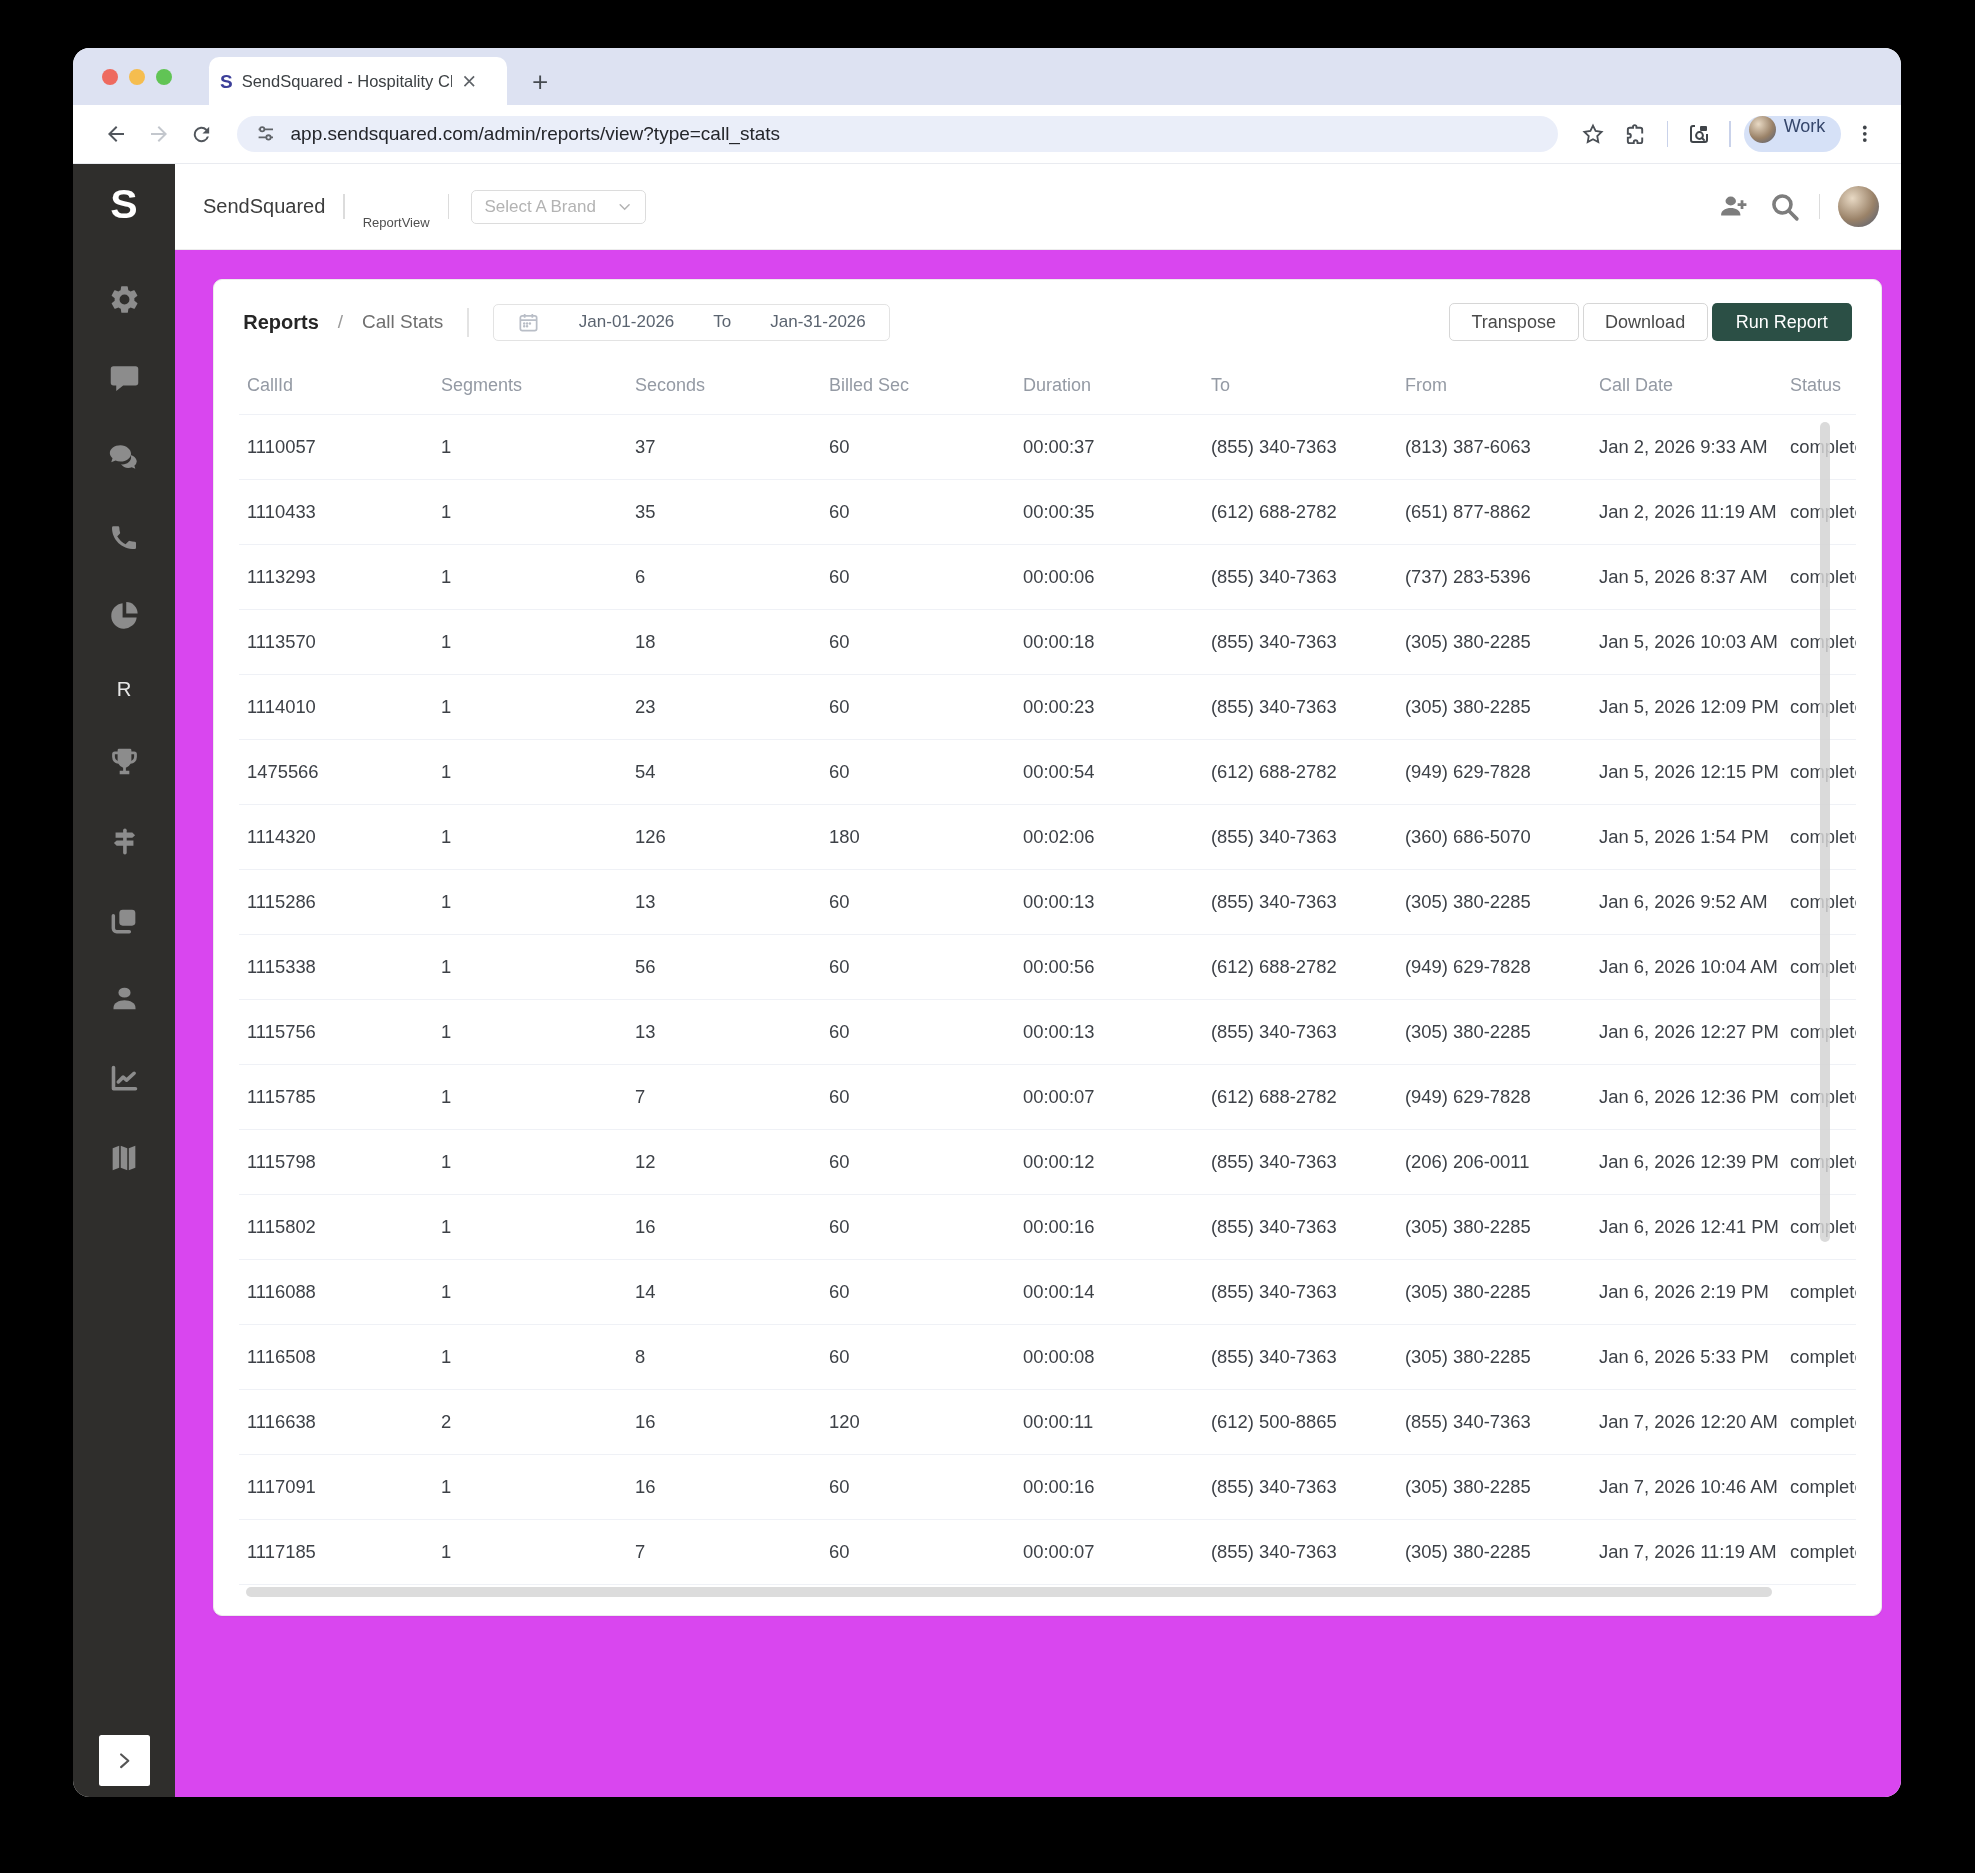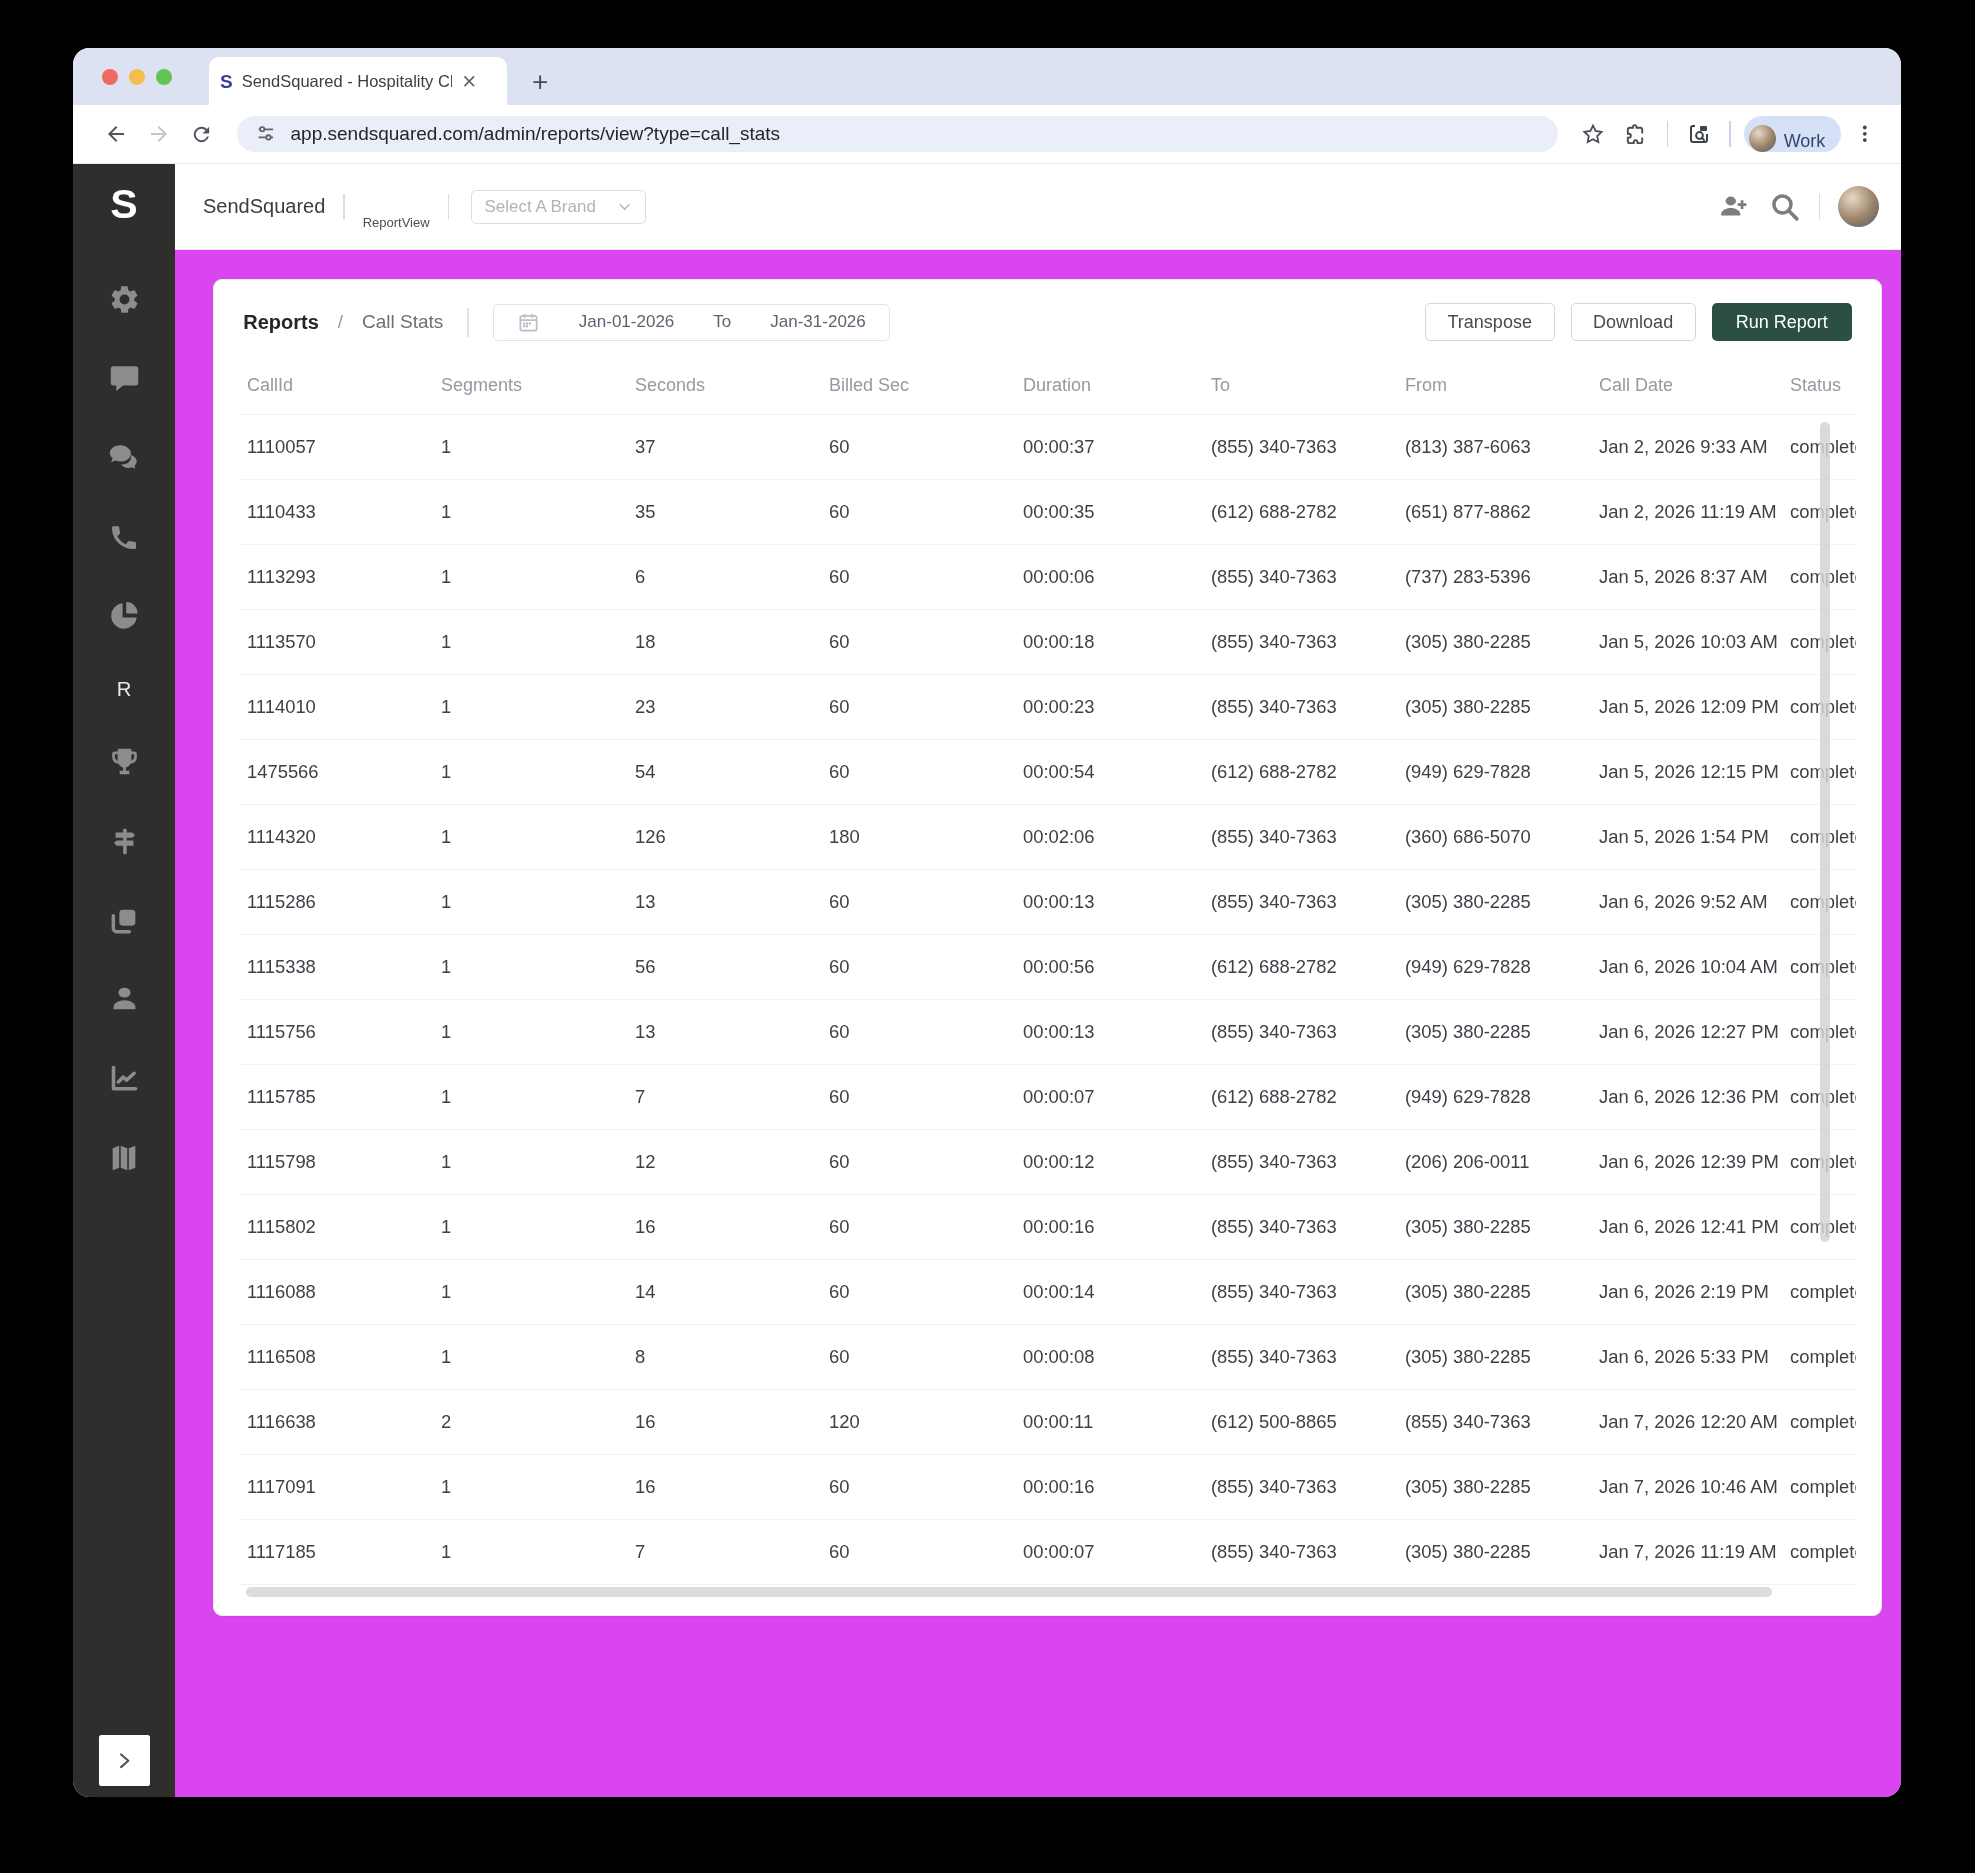--- a/index.html
+++ b/index.html
@@ -21,21 +21,21 @@
   .newtab { margin:0 0 12.7px 23px; color:#444; }
 
   
   .toolbar { height:59px; background:#fff; display:flex; align-items:center; padding:0 18px 0 25.4px; gap:6.4px;
              border-bottom:0.6px solid #e9ebf0; }
   .navic { width:36px; height:36px; display:flex; align-items:center; justify-content:center; border-radius:50%; flex:0 0 auto; }
   .urlpill { flex:1; height:36px; background:#eaeef9; border-radius:18px; display:flex; align-items:center;
              padding:0 18px; gap:14px; margin:0 11.4px; min-width:0; }
   .urltext { font-size:19px; color:#24262b; white-space:nowrap; overflow:hidden; }
   .tooldiv { width:1.3px; height:25.4px; background:#c9d2ea; margin:0 6.4px; }
-  .chip { height:36px; background:#d6e1f7; border-radius:18px; display:flex; align-items:flex-end; gap:8px; padding:0 15.3px 0 5.1px; }
+  .chip { height:36px; background:#d6e1f7; border-radius:18px; display:flex; align-items:flex-start; gap:8px; padding:0 15.3px 0 5.1px; }
   .chip-avatar { width:27px; height:27px; border-radius:50%;
                  background:radial-gradient(circle at 35% 30%, #e8d9c4, #9a8268 55%, #4e5b74); }
   .chip-label { font-size:18px; color:#35466b; }
 
   
   .app { display:flex; height:1641px; }
 
   
   .sidebar { width:102px; background:#2f2e2c; display:flex; flex-direction:column; align-items:center; flex:0 0 auto; }
   .logo { margin-top:16.5px; color:#fff; font-size:41px; font-weight:800; }
@@ -67,21 +67,21 @@
   .cardheader { display:flex; align-items:center; padding:23px 3.8px 16.5px 3.8px; gap:16.5px; }
   .crumb-root { font-size:20px; font-weight:700; color:#262626; }
   .crumb-sep { font-size:19px; color:#9a9a9a; margin:0 2.5px; }
   .crumb-cur { font-size:19px; color:#6f6f6f; }
   .cdiv { width:1.3px; height:29px; background:#e3e3e3; margin:0 7.6px; }
   .daterange { height:37px; border:1.3px solid #e3e3e3; border-radius:5.1px; display:flex; align-items:center;
                gap:39px; padding:0 23px; color:#5b6470; font-size:17px; }
   .btn { height:38px; border-radius:5.1px; border:1.3px solid #d6d6d6; background:#fff; font-size:18px; color:#4a4a4a;
          padding:0 21.6px; display:flex; align-items:center; font-family:inherit; }
   .btn.primary { border:none; color:#fff; padding:0 24px; font-weight:500; }
-  .actions { margin-left:auto; display:flex; gap:16px; align-items:center; }
+  .actions { margin-left:auto; display:flex; gap:4px; align-items:center; }
 
   
   .tablewrap { position:relative; }
   .tgrid { display:grid; grid-template-columns:194px 194px 194px 194px 188px 194px 194px 191px minmax(0,1fr); align-items:center; }
   .thead { height:56px; }
   .thead span { font-size:18px; color:#949aa4; font-weight:500; padding-left:7.6px; white-space:nowrap; overflow:hidden; }
   .trow { height:65px; border-top:0.6px solid #eff1f6; }
   .trow span { font-size:18.4px; color:#3d4147; padding-left:7.6px; white-space:nowrap; overflow:hidden; }
   .tbody-end { border-top:0.6px solid #eff1f6; }
   .hscroll { margin:2.5px 0 0 6.4px; width:1526px; height:10.2px; border-radius:5.1px; background:#dcdcdc; }

